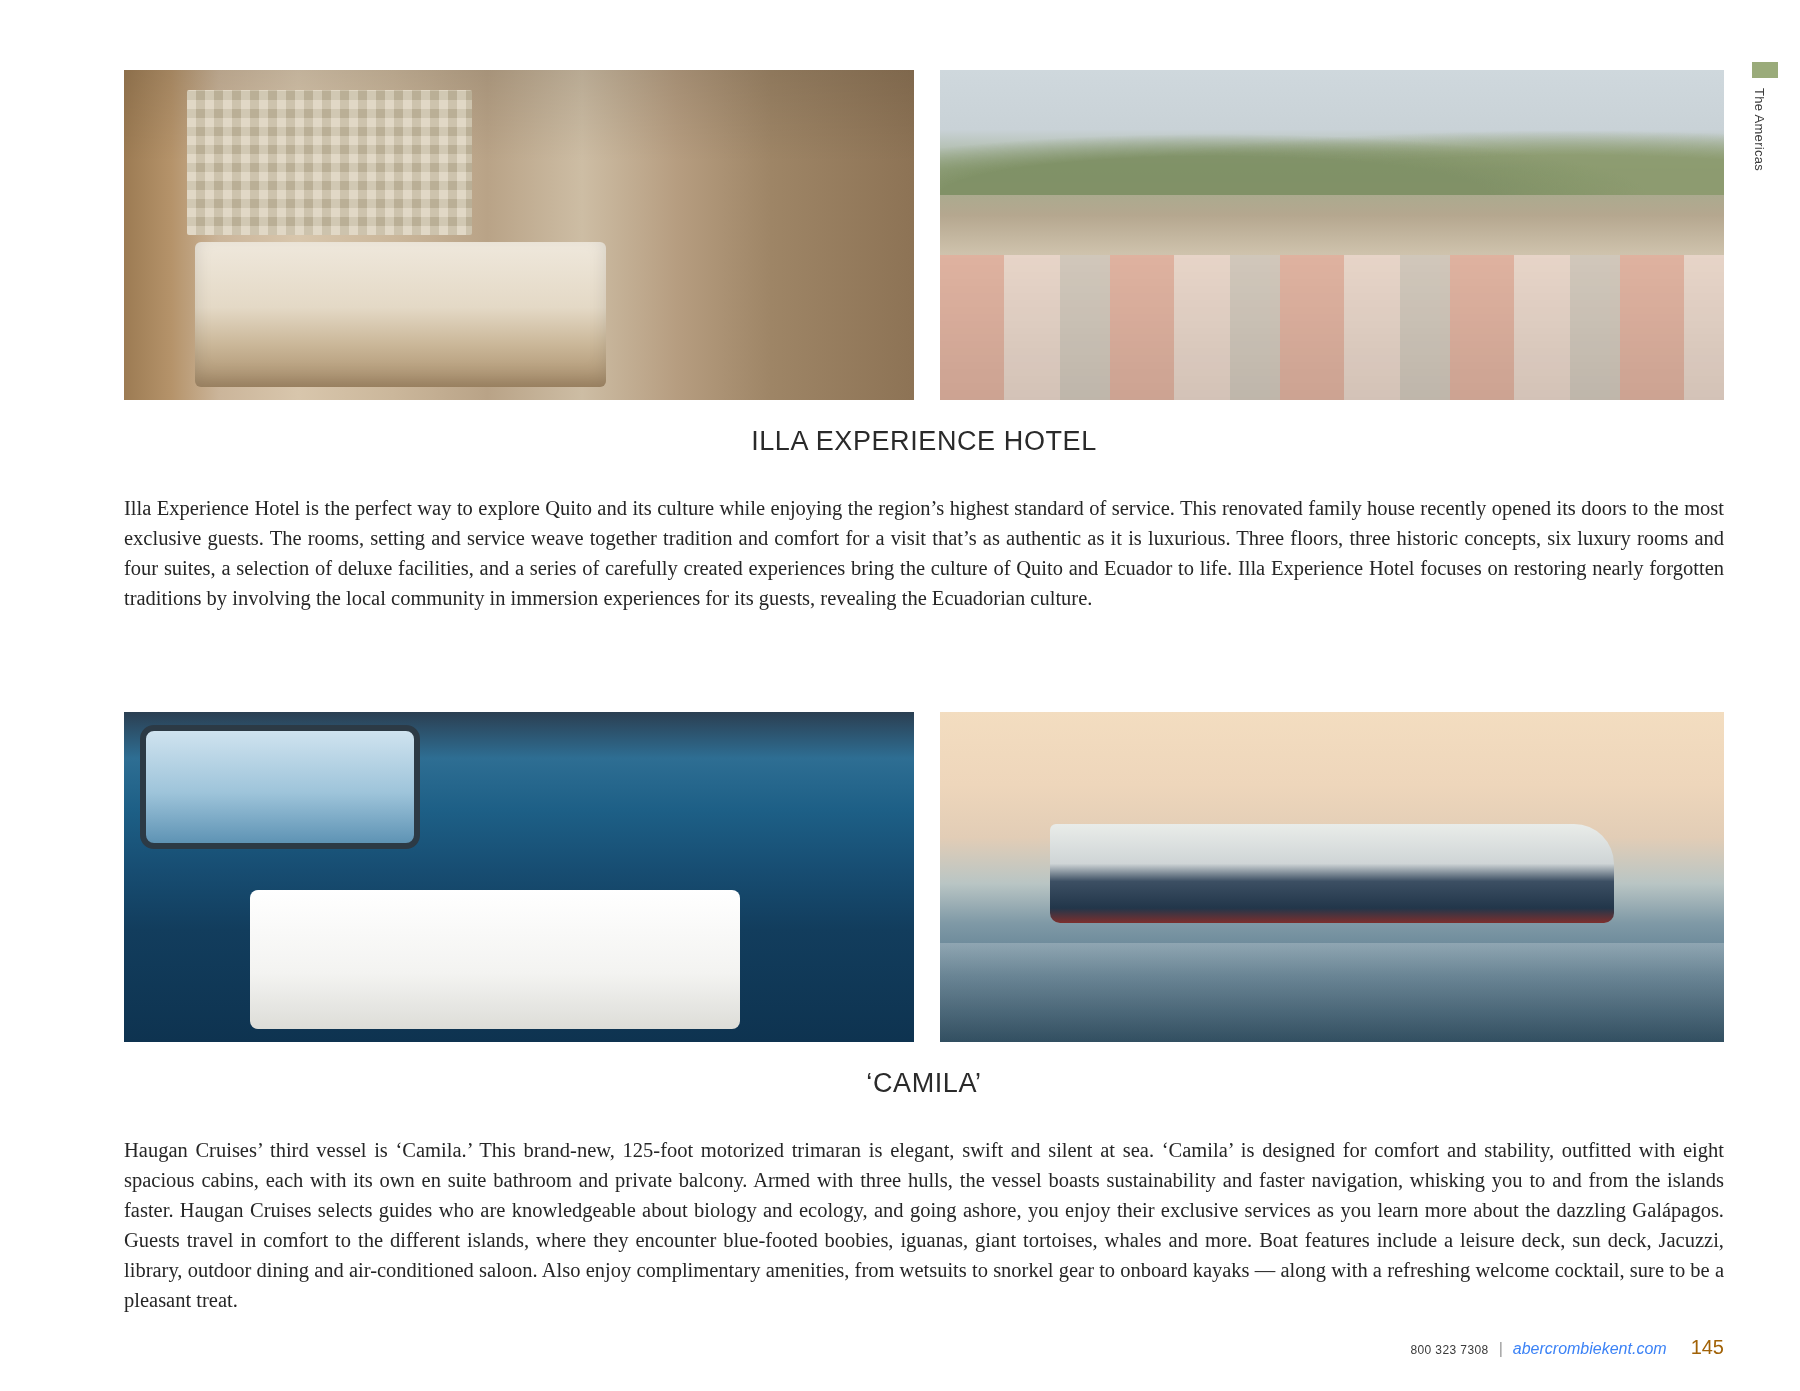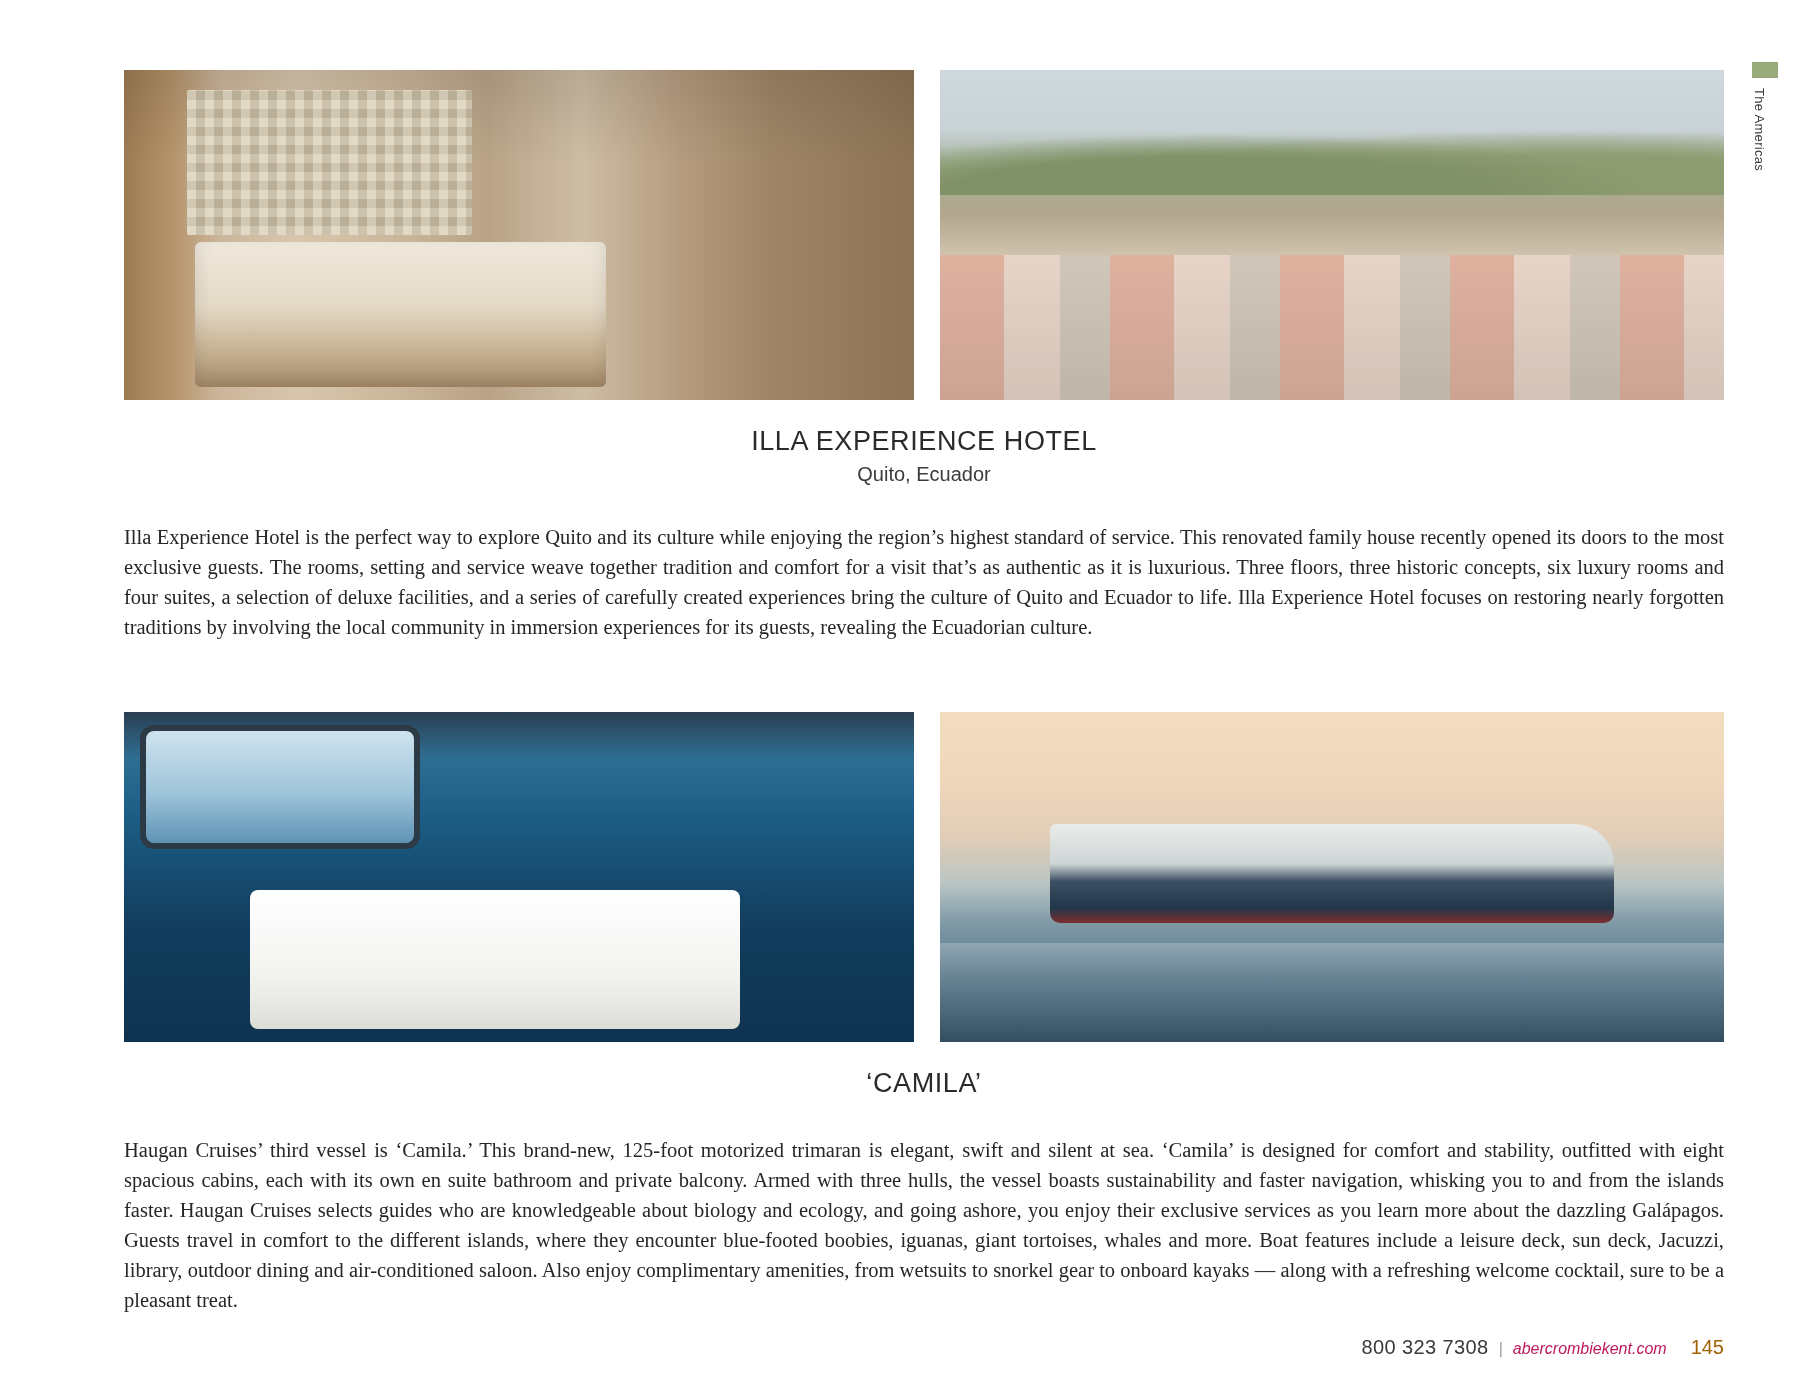--- a/index.html
+++ b/index.html
@@ -198,32 +198,32 @@
   .footer {
     position: absolute;
     right: 76px;
     bottom: 32px;
     display: flex;
     align-items: baseline;
     gap: 10px;
     font-family: "Liberation Sans", sans-serif;
   }
   .footer .phone {
-    font-size: 20px;
+    font-size: 12px;
     letter-spacing: 0.4px;
     color: #3a3a3a;
   }
   .footer .divider {
     color: #9a9a9a;
     font-size: 16px;
   }
   .footer .web {
     font-size: 16px;
     font-style: italic;
-    color: #be185d;
+    color: #3b82f6;
   }
   .footer .pageno {
     font-size: 20px;
     color: #a16207;
     margin-left: 14px;
   }
 </style>
 </head>
 <body>
 
@@ -233,21 +233,20 @@
     <div class="bar"></div>
     <div class="label">The Americas</div>
   </div>
 
   <div class="block block-1">
     <div class="photo-row">
       <div class="photo left p-room"></div>
       <div class="photo right p-quito"></div>
     </div>
     <div class="title">ILLA EXPERIENCE HOTEL</div>
-    <div class="subtitle">Quito, Ecuador</div>
     <div class="body-copy">Illa Experience Hotel is the perfect way to explore Quito and its culture while enjoying the region’s highest standard of service. This renovated family house recently opened its doors to the most exclusive guests. The rooms, setting and service weave together tradition and comfort for a visit that’s as authentic as it is luxurious. Three floors, three historic concepts, six luxury rooms and four suites, a selection of deluxe facilities, and a series of carefully created experiences bring the culture of Quito and Ecuador to life. Illa Experience Hotel focuses on restoring nearly forgotten traditions by involving the local community in immersion experiences for its guests, revealing the Ecuadorian culture.</div>
   </div>
 
   <div class="block block-2">
     <div class="photo-row">
       <div class="photo left p-cabin"></div>
       <div class="photo right p-yacht"></div>
     </div>
     <div class="title">‘CAMILA’</div>
     <div class="body-copy">Haugan Cruises’ third vessel is ‘Camila.’ This brand-new, 125-foot motorized trimaran is elegant, swift and silent at sea. ‘Camila’ is designed for comfort and stability, outfitted with eight spacious cabins, each with its own en suite bathroom and private balcony. Armed with three hulls, the vessel boasts sustainability and faster navigation, whisking you to and from the islands faster. Haugan Cruises selects guides who are knowledgeable about biology and ecology, and going ashore, you enjoy their exclusive services as you learn more about the dazzling Galápagos. Guests travel in comfort to the different islands, where they encounter blue-footed boobies, iguanas, giant tortoises, whales and more. Boat features include a leisure deck, sun deck, Jacuzzi, library, outdoor dining and air-conditioned saloon. Also enjoy complimentary amenities, from wetsuits to snorkel gear to onboard kayaks — along with a refreshing welcome cocktail, sure to be a pleasant treat.</div>

